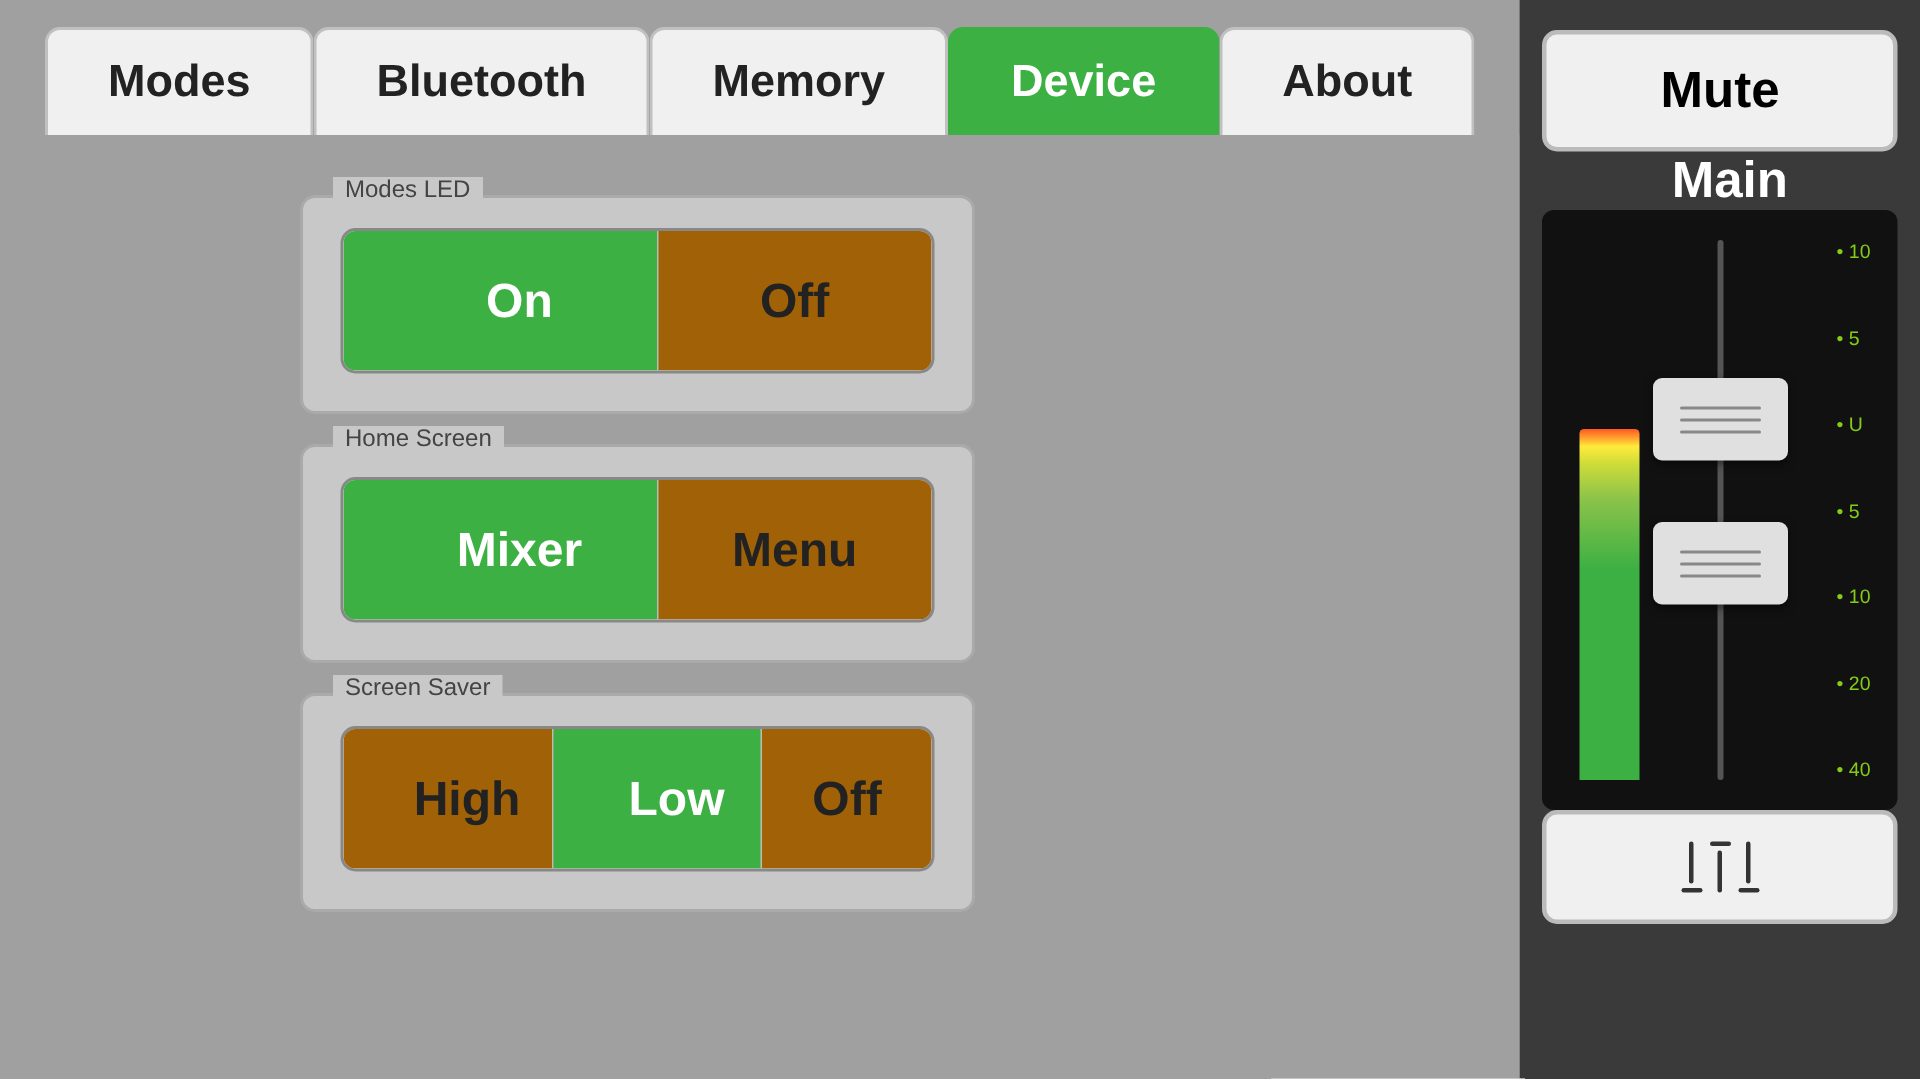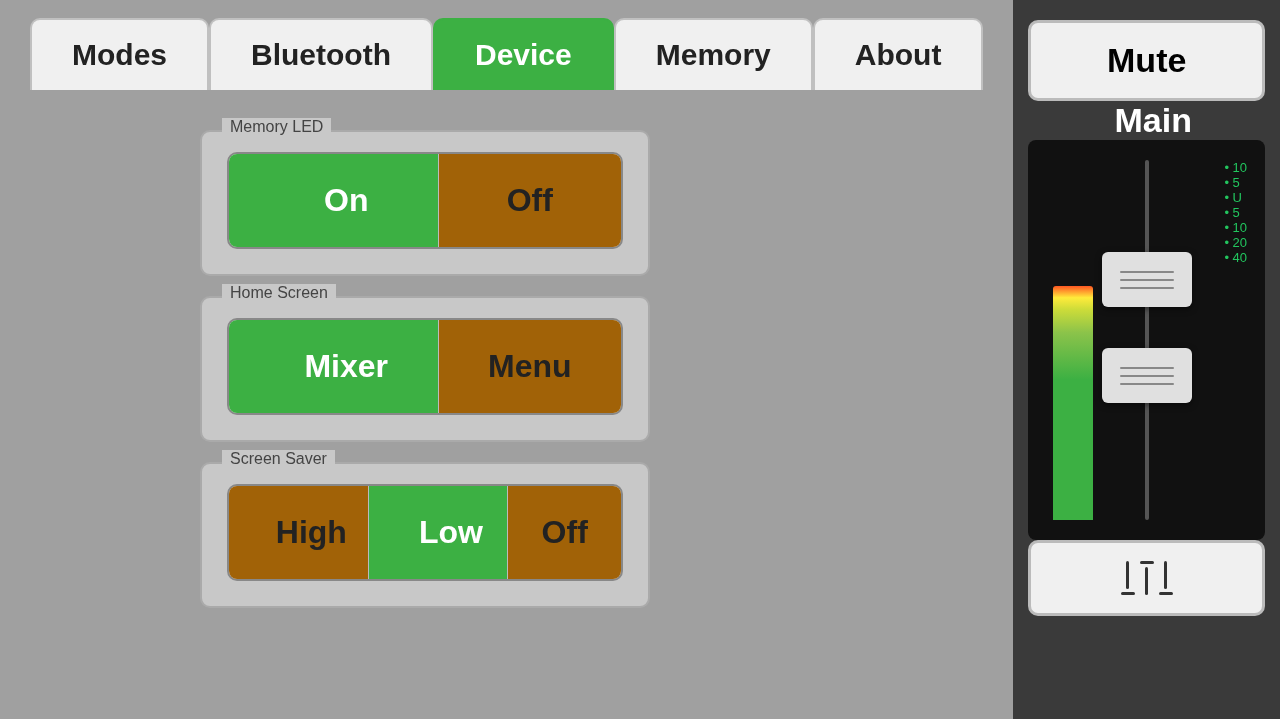--- a/index.html
+++ b/index.html
@@ -172,22 +172,22 @@
     }
 
     
     .scale {
       position: absolute;
       right: 18px;
       top: 20px;
       bottom: 20px;
       display: flex;
       flex-direction: column;
-      justify-content: flex-start;
-      color: #22c55e;
+      justify-content: space-between;
+      color: #84cc16;
       font-size: 13px;
     }
 
     
     .fader-track {
       position: absolute;
       left: 50%;
       transform: translateX(-50%);
       top: 20px;
       bottom: 20px;
@@ -276,35 +276,35 @@
 
 <div class="main-area">
 
   <div class="tab-bar">
     <div class="tab">
       <span>Modes</span>
     </div>
     <div class="tab">
       <span>Bluetooth</span>
     </div>
+    <div class="tab">
+      <span>Memory</span>
+    </div>
     <div class="tab active">
       <span>Device</span>
     </div>
     <div class="tab">
-      <span>Memory</span>
-    </div>
-    <div class="tab">
       <span>About</span>
     </div>
   </div>
 
   <div class="content-area">
 
     <div class="settings-group">
-      <span class="group-label">Memory LED</span>
+      <span class="group-label">Modes LED</span>
       <div class="toggle-row">
         <button class="toggle-btn active">On</button>
         <button class="toggle-btn">Off</button>
       </div>
     </div>
 
     <div class="settings-group">
       <span class="group-label">Home Screen</span>
       <div class="toggle-row">
         <button class="toggle-btn active">Mixer</button>

